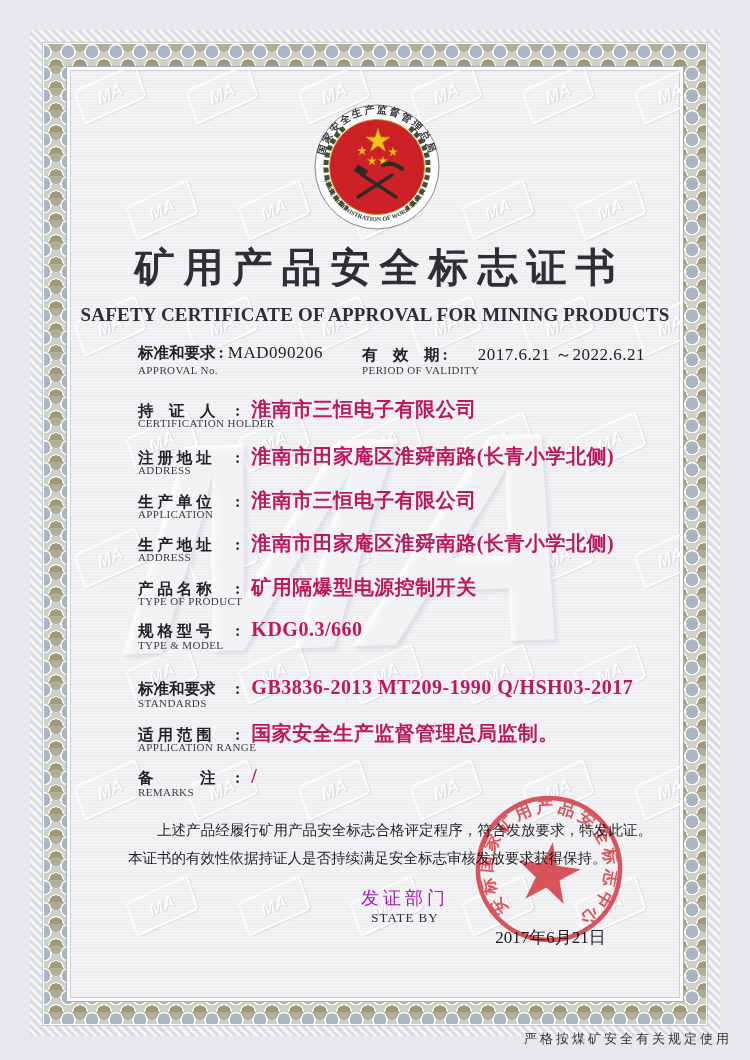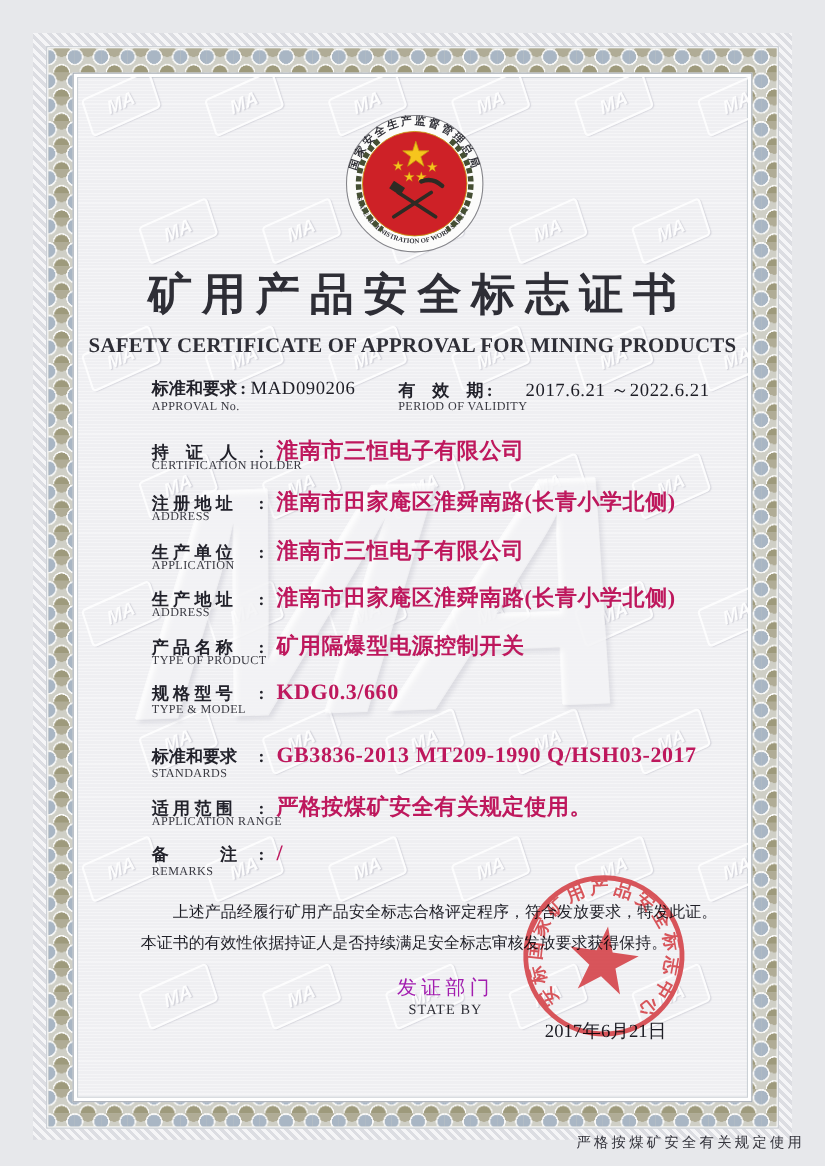--- a/index.html
+++ b/index.html
@@ -301,21 +301,21 @@
     </div>
     <div class="field" style="top:548px">
       <span class="lc">规 格 型 号</span><span class="colon">:</span><span class="val">KDG0.3/660</span>
       <span class="le">TYPE &amp; MODEL</span>
     </div>
     <div class="field" style="top:606px">
       <span class="lc">标准和要求</span><span class="colon">:</span><span class="val">GB3836-2013 MT209-1990 Q/HSH03-2017</span>
       <span class="le">STANDARDS</span>
     </div>
     <div class="field" style="top:650px">
-      <span class="lc">适 用 范 围</span><span class="colon">:</span><span class="val">严格按煤矿安全有关规定使用。</span>
+      <span class="lc">适 用 范 围</span><span class="colon">:</span><span class="val">国家安全生产监督管理总局监制。</span>
       <span class="le">APPLICATION RANGE</span>
     </div>
     <div class="field" style="top:695px">
       <span class="lc">备　　　注</span><span class="colon">:</span><span class="val">/</span>
       <span class="le">REMARKS</span>
     </div>
 
     <p class="statement">上述产品经履行矿用产品安全标志合格评定程序，符合发放要求，特发此证。本证书的有效性依据持证人是否持续满足安全标志审核发放要求获得保持。</p>
 
     <div class="issuer-cn">发证部门</div>

